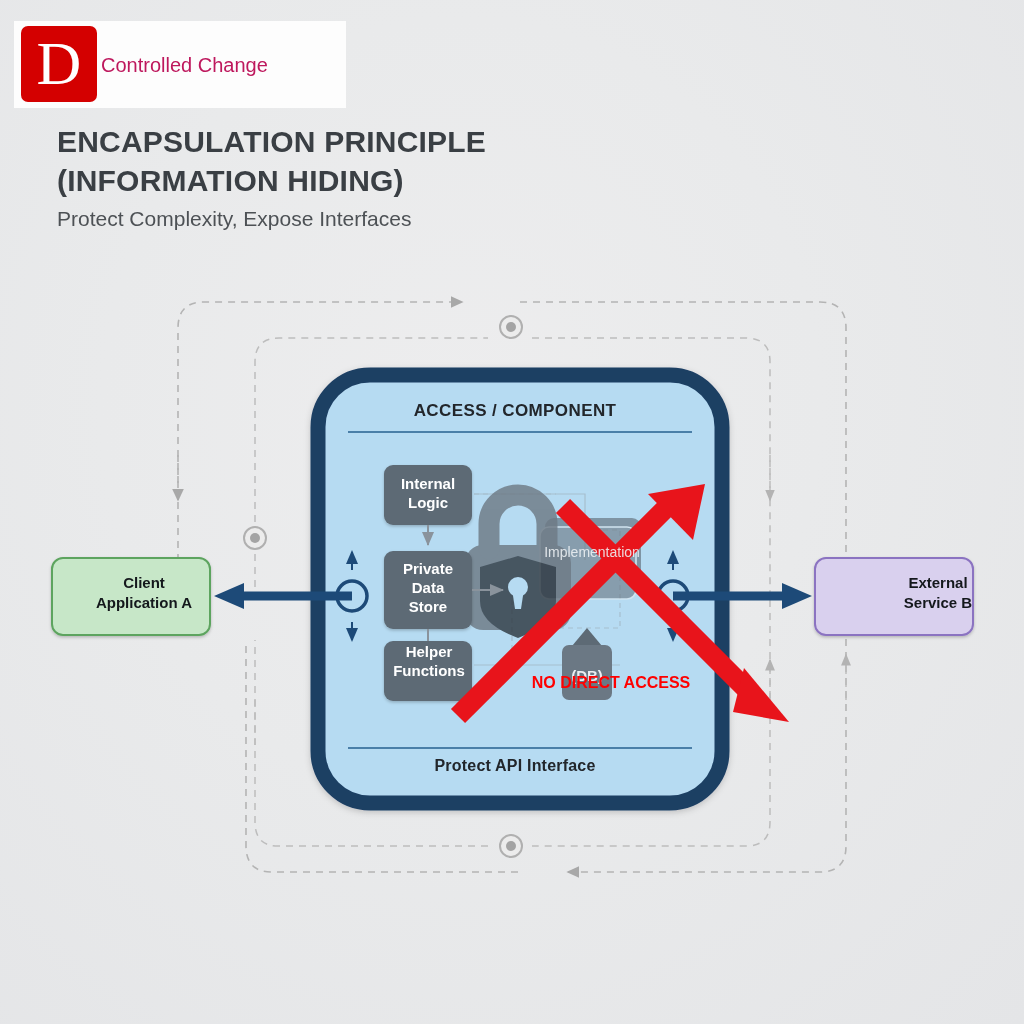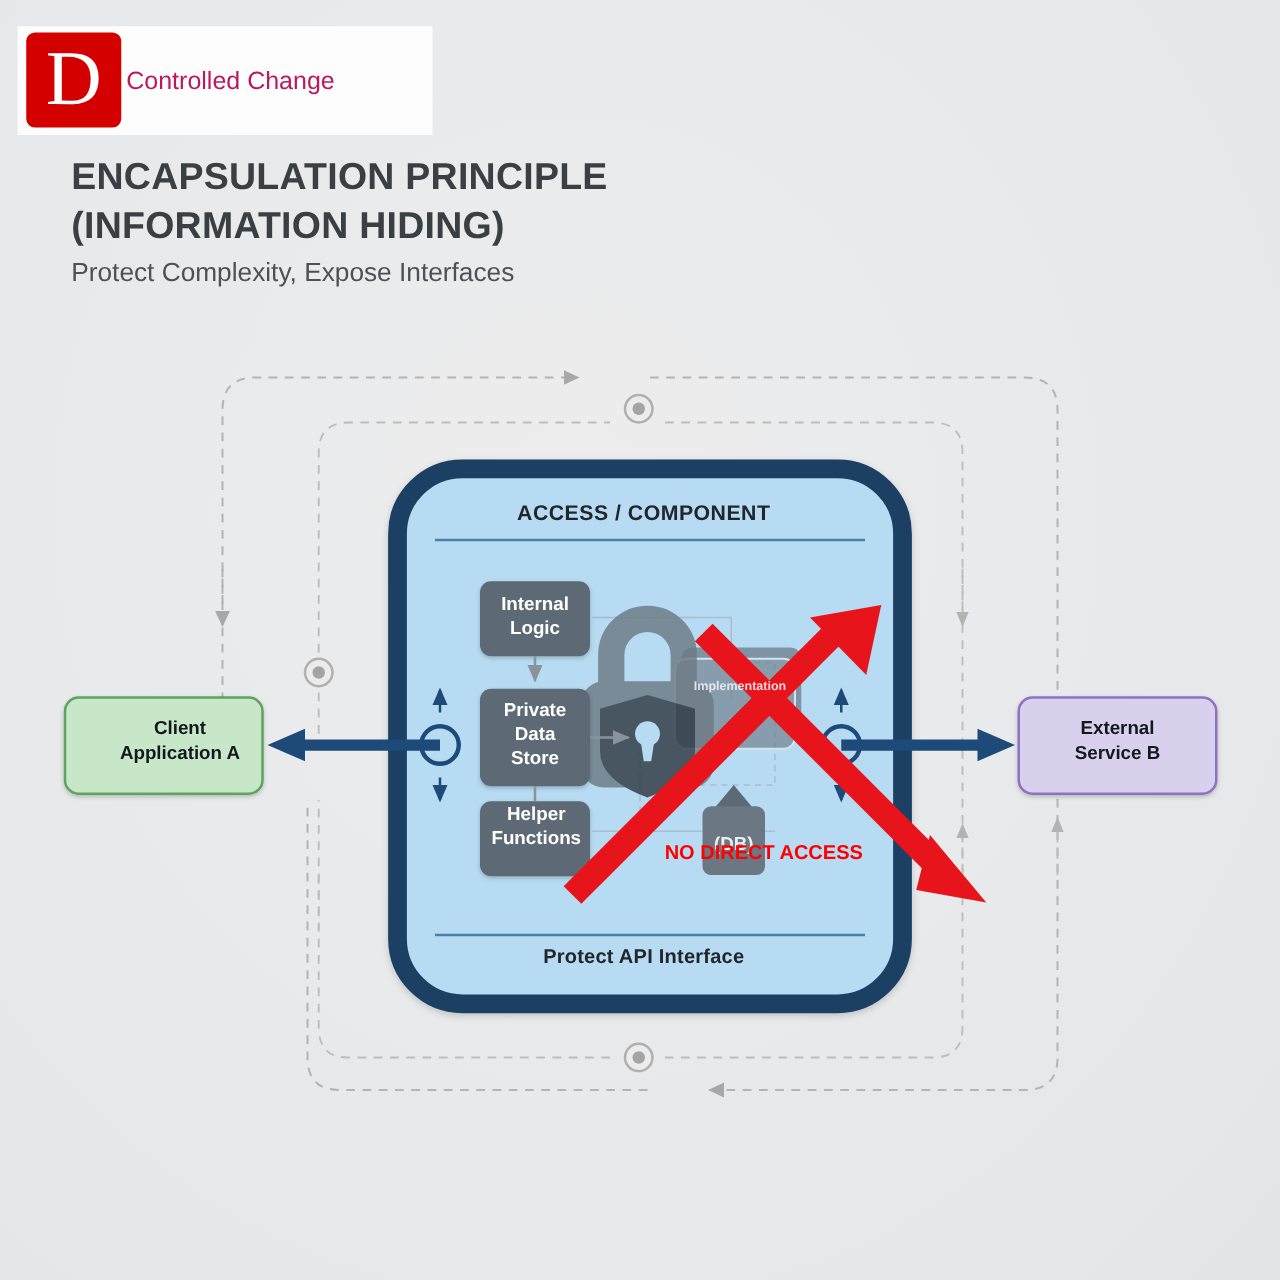--- a/index.html
+++ b/index.html
@@ -113,33 +113,33 @@
     font-size: 16px; font-weight: bold; color: #22262b; letter-spacing: 0.2px;
   }
   .inner-box-lbl {
     font-size: 15px; font-weight: bold; color: #ffffff; line-height: 19px;
   }
   #lbl-internal-logic { left: 385px; top: 474px; width: 86px; }
   #lbl-private-data   { left: 385px; top: 559px; width: 86px; }
   #lbl-helper-fn      { left: 382px; top: 642px; width: 94px; }
   #lbl-implementation {
     left: 540px; top: 544px; width: 104px;
-    font-size: 10px; font-weight: bold; color: #eef2f5; opacity: 0.88;
+    font-size: 14px; font-weight: normal; color: #eef2f5; opacity: 0.88;
   }
   #lbl-db {
     left: 557px; top: 667px; width: 60px;
     font-size: 15px; font-weight: bold; color: #e9eef2;
   }
   #lbl-client {
     left: 53px; top: 573px; width: 156px;
     font-size: 15px; font-weight: bold; color: #14181c; line-height: 20px; padding-left: 13px;
   }
   #lbl-external {
     left: 816px; top: 573px; width: 156px;
-    font-size: 15px; font-weight: bold; color: #14181c; line-height: 20px;
+    font-size: 15px; font-weight: bold; color: #14181c; line-height: 20px; padding-left: 44px;
   }
   #lbl-no-access {
     left: 526px; top: 671px; width: 170px;
     font-size: 16px; font-weight: bold; color: #ff0000; line-height: 23px;
   }
 </style>
 </head>
 <body>
 
 <div id="canvas">

